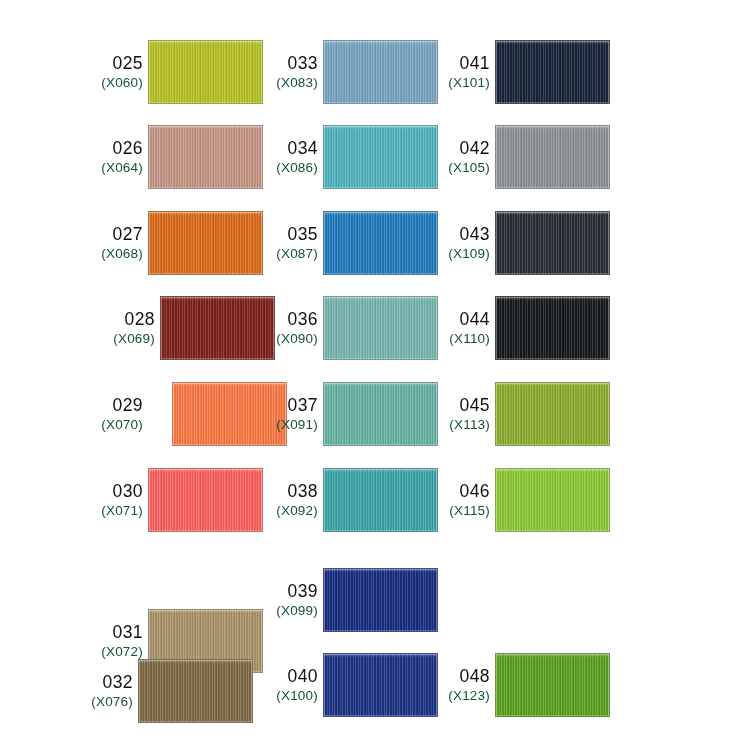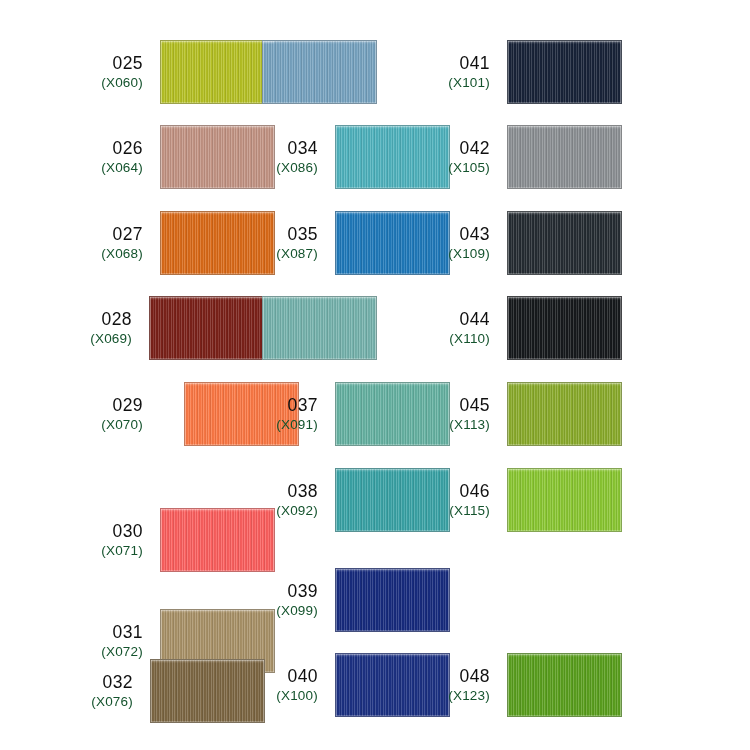--- a/index.html
+++ b/index.html
@@ -21,21 +21,21 @@
     background: #ffffff;
   }
   .swatch-cell {
     position: absolute;
     display: flex;
     align-items: center;
   }
   .labels {
     width: 56px;
     text-align: right;
-    padding-right: 17px;
+    padding-right: 5px;
     color: #141414;
     line-height: 1.18;
     flex: 0 0 auto;
   }
   .code {
     font-size: 17.5px;
     letter-spacing: 0.4px;
     font-weight: 400;
     color: #101010;
   }
@@ -96,35 +96,35 @@
       </div>
       <div class="chip" style="width: 115px; height: 64px; background: rgb(195, 148, 132);"></div>
     </div>
     <div class="swatch-cell" style="left: 87px; top: 211px; height: 64px;">
       <div class="labels">
         <div class="code">027</div>
         <div class="alt">(X068)</div>
       </div>
       <div class="chip" style="width: 115px; height: 64px; background: rgb(218, 106, 24);"></div>
     </div>
-    <div class="swatch-cell" style="left: 76px; top: 296px; height: 64px;">
+    <div class="swatch-cell" style="left: 99px; top: 296px; height: 64px;">
       <div class="labels">
         <div class="code">028</div>
         <div class="alt">(X069)</div>
       </div>
       <div class="chip" style="width: 115px; height: 64px; background: rgb(123, 33, 25);"></div>
     </div>
     <div class="swatch-cell" style="left: 87px; top: 382px; height: 64px; gap: 24px;">
       <div class="labels">
         <div class="code">029</div>
         <div class="alt">(X070)</div>
       </div>
       <div class="chip" style="width: 115px; height: 64px; background: rgb(251, 120, 68);"></div>
     </div>
-    <div class="swatch-cell" style="left: 87px; top: 468px; height: 64px; margin-top: 40px;">
+    <div class="swatch-cell" style="left: 87px; top: 468px; height: 64px;">
       <div class="labels">
         <div class="code">030</div>
         <div class="alt">(X071)</div>
       </div>
       <div class="chip" style="width: 115px; height: 64px; background: rgb(251, 95, 94);"></div>
     </div>
     <div class="swatch-cell" style="left: 87px; top: 568px; height: 64px; margin-top: 41px;">
       <div class="labels">
         <div class="code">031</div>
         <div class="alt">(X072)</div>
@@ -132,37 +132,45 @@
       <div class="chip" style="width: 115px; height: 64px; background: rgb(169, 146, 104);"></div>
     </div>
     <div class="swatch-cell" style="left: 77px; top: 653px; height: 76px;">
       <div class="labels">
         <div class="code">032</div>
         <div class="alt">(X076)</div>
       </div>
       <div class="chip" style="width: 115px; height: 64px; background: rgb(125, 103, 67);"></div>
     </div>
     <div class="swatch-cell" style="left: 262px; top: 40px; height: 64px;">
+      <div class="labels">
+        <div class="code">033</div>
+        <div class="alt">(X083)</div>
+      </div>
       <div class="chip" style="width: 115px; height: 64px; background: rgb(119, 163, 192);"></div>
     </div>
     <div class="swatch-cell" style="left: 262px; top: 125px; height: 64px;">
       <div class="labels">
         <div class="code">034</div>
         <div class="alt">(X086)</div>
       </div>
       <div class="chip" style="width: 115px; height: 64px; background: rgb(79, 178, 189);"></div>
     </div>
     <div class="swatch-cell" style="left: 262px; top: 211px; height: 64px;">
       <div class="labels">
         <div class="code">035</div>
         <div class="alt">(X087)</div>
       </div>
       <div class="chip" style="width: 115px; height: 64px; background: rgb(31, 121, 186);"></div>
     </div>
     <div class="swatch-cell" style="left: 262px; top: 296px; height: 64px;">
+      <div class="labels">
+        <div class="code">036</div>
+        <div class="alt">(X090)</div>
+      </div>
       <div class="chip" style="width: 115px; height: 64px; background: rgb(118, 179, 173);"></div>
     </div>
     <div class="swatch-cell" style="left: 262px; top: 382px; height: 64px;">
       <div class="labels">
         <div class="code">037</div>
         <div class="alt">(X091)</div>
       </div>
       <div class="chip" style="width: 115px; height: 64px; background: rgb(102, 178, 162);"></div>
     </div>
     <div class="swatch-cell" style="left: 262px; top: 468px; height: 64px;">

